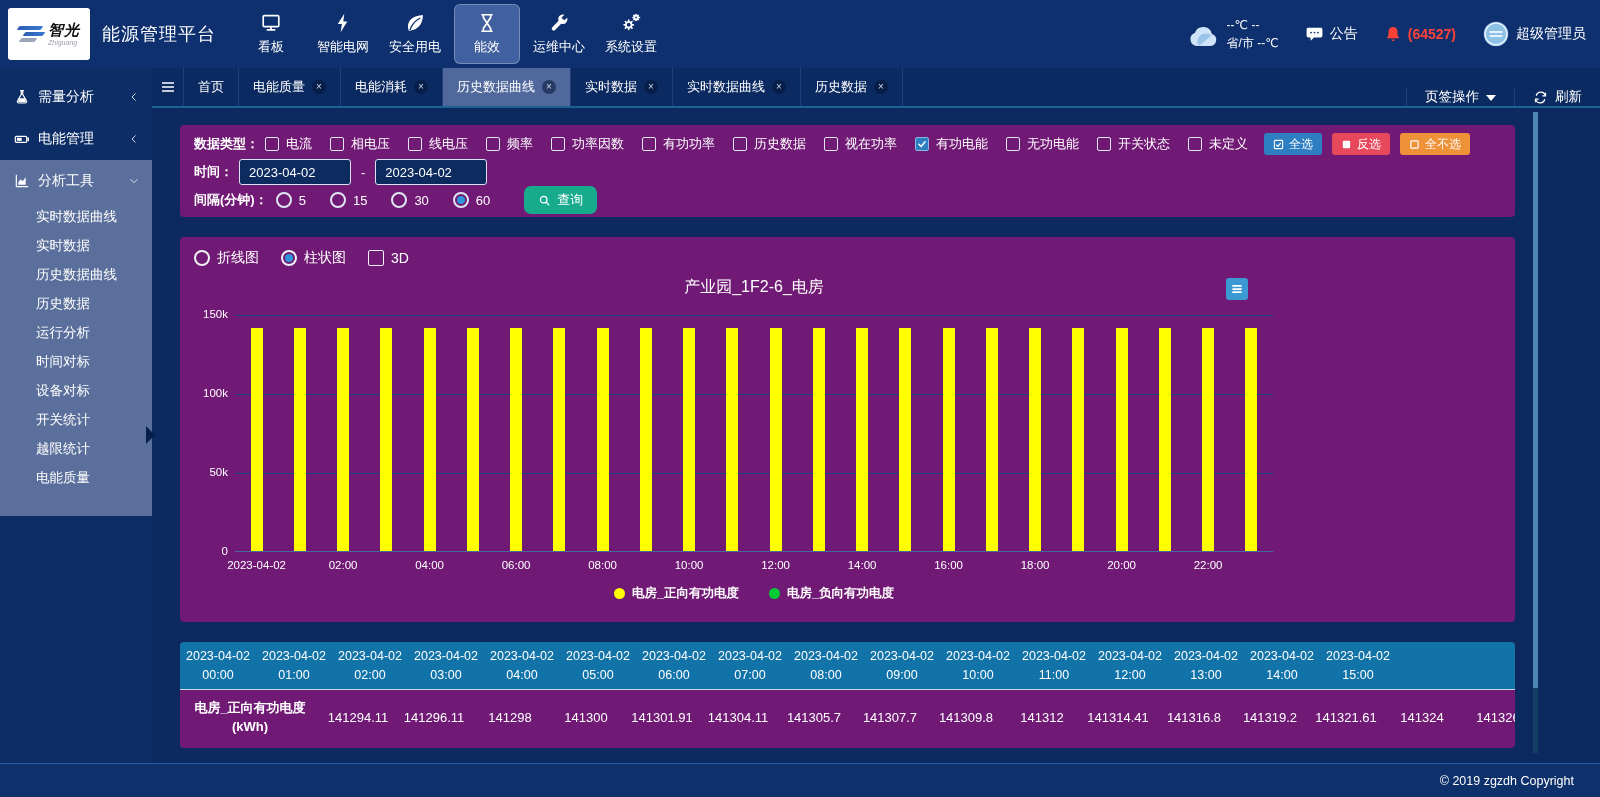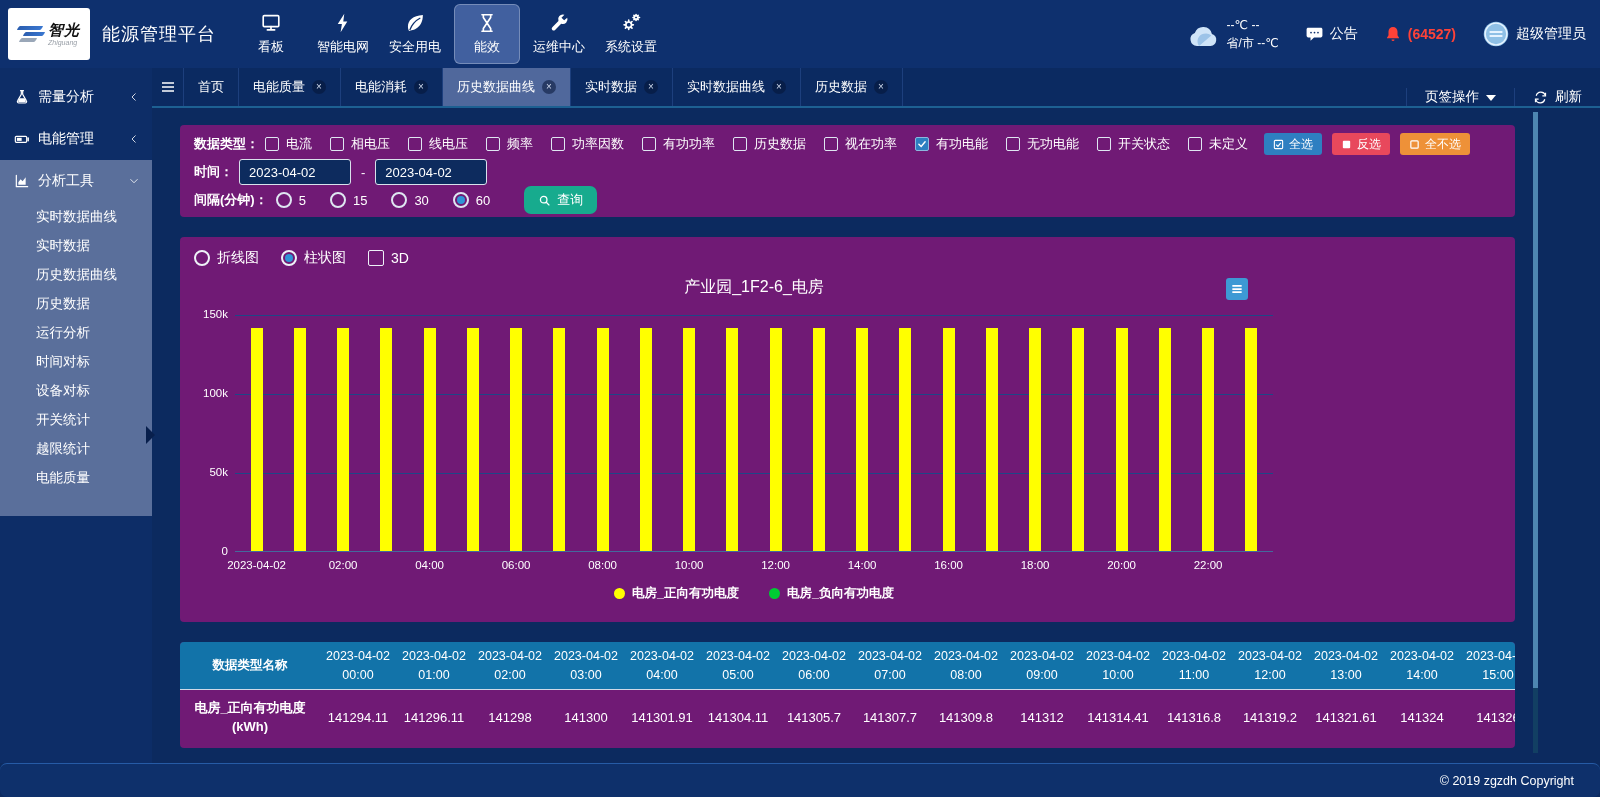--- a/index.html
+++ b/index.html
@@ -98,21 +98,21 @@
   .dtable { display:flex; flex-direction:column; width:1360px; }
   .thead { display:flex; background:#1273a9; border-bottom:1px solid #cfd9e8; }
   .th { width:76px; flex:0 0 76px; height:47px; display:flex; flex-direction:column; align-items:center; justify-content:center; font-size:12.5px; line-height:1.5; text-align:center; }
   .th.name, .td.name { width:140px; flex:0 0 140px; font-weight:bold; }
   .trow { display:flex; }
   .td { width:76px; flex:0 0 76px; height:56px; display:flex; flex-direction:column; align-items:center; justify-content:center; font-size:13px; text-align:center; line-height:1.45; }
 
   
   .vscroll { position:absolute; right:62px; top:112px; width:5px; height:641px; background:#123f63; z-index:6; }
   .vscroll-thumb { position:absolute; top:0; left:0; width:5px; height:576px; background:#4e86b1; }
-  .footer { position:absolute; left:0; bottom:0; width:1600px; height:34px; background:#0e306b; border-top:1px solid #265ba6; display:flex; align-items:center; justify-content:flex-end; padding-right:26px; font-size:12.5px;border-radius:7px; }
+  .footer { position:absolute; left:0; bottom:0; width:1600px; height:34px; background:#0e306b; border-top:1px solid #265ba6; display:flex; align-items:center; justify-content:flex-end; padding-right:26px; font-size:12.5px; }
 </style>
 </head>
 <body>
 
 <div class="header">
   <div class="logo-box">
     <div class="logo-bars">
         <span></span>
         <span></span>
         <span></span>
@@ -545,21 +545,20 @@
         <div class="legend-item">
           <span class="legend-dot" style="background: rgb(0, 204, 51);"></span>
           <span>电房_负向有功电度</span>
         </div>
       </div>
   </section>
 
   <section class="panel table-panel">
     <div class="dtable" id="dtable">
         <div class="thead">
-          <div class="th name">数据类型名称</div>
           <div class="th">
             <div>2023-04-02</div>
             <div>00:00</div>
           </div>
           <div class="th">
             <div>2023-04-02</div>
             <div>01:00</div>
           </div>
           <div class="th">
             <div>2023-04-02</div>

